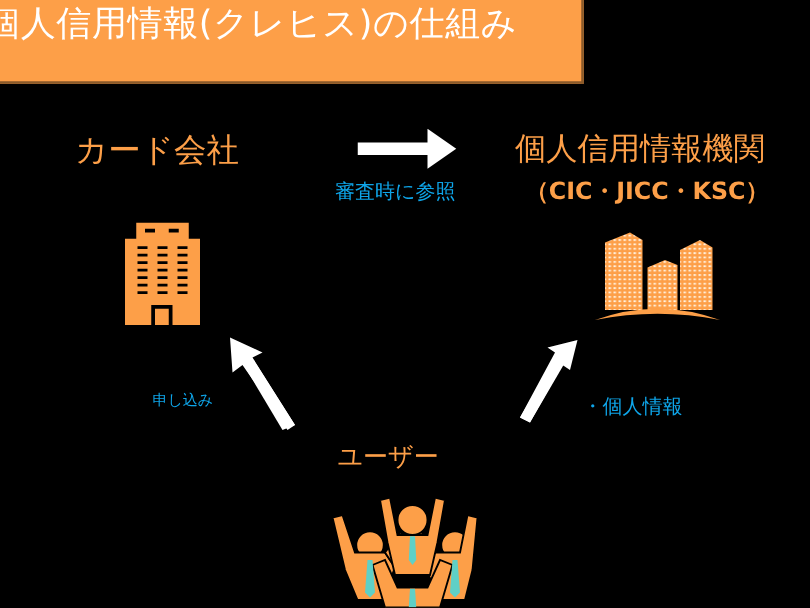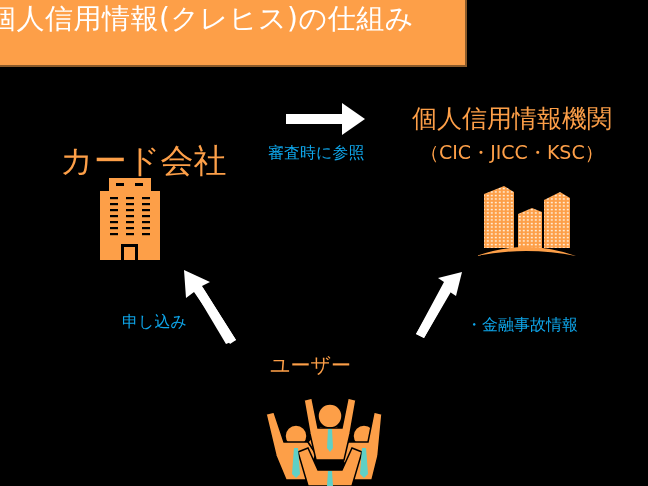--- a/index.html
+++ b/index.html
@@ -12,33 +12,33 @@
   }
   .title-text {
     position: absolute; left: -10px; top: 2px; font-size: 28px; color: #fff;
     white-space: nowrap; letter-spacing: 0.5px;
   }
 
   .orange { color: #fd9f48; }
   .white { color: #0ea5e9; }
 
   .label-card {
-    position: absolute; left: 60px; top: 103px; font-size: 33px; white-space: nowrap; margin-top: 36px;
+    position: absolute; left: 60px; top: 103px; font-size: 26px; white-space: nowrap;
   }
   .label-cib {
     position: absolute; left: 412px; top: 102px; font-size: 25px; white-space: nowrap;
   }
   .label-cib-sub {
-    position: absolute; left: 420px; top: 140px; font-size: 19px; white-space: nowrap;
+    position: absolute; left: 420px; top: 140px; font-size: 19px; white-space: nowrap; font-weight: bold;
   }
   .label-refer {
     position: absolute; left: 268px; top: 143px; font-size: 16px; white-space: nowrap;
   }
   .label-apply {
-    position: absolute; left: 122px; top: 312px; font-size: 16px; white-space: nowrap;
+    position: absolute; left: 122px; top: 312px; font-size: 12px; white-space: nowrap;
   }
   .label-user {
     position: absolute; left: 270px; top: 352px; font-size: 20px; white-space: nowrap;
   }
   .info-list {
     position: absolute; left: 466px; top: 312px; font-size: 16px; line-height: 26px;
     list-style: none; white-space: nowrap;
   }
 
   .svg-abs { position: absolute; }
@@ -113,21 +113,21 @@
   <polygon points="48,78 58,74 25,22 17,26" fill="#fff"></polygon>
 </svg>
 <div class="label-apply white">申し込み</div>
 
 <svg class="svg-abs" style="left:414px;top:270px" width="52" height="70" viewBox="0 0 52 70">
   <polygon points="2,64 10,68 36,22 42,26 48,2 24,8 30,12 " fill="#fff"></polygon>
   <polygon points="2,64 10,68 38,20 30,16" fill="#fff"></polygon>
 </svg>
 
 <ul class="info-list white">
-  <li>・金融事故情報</li>
+  <li>・個人情報</li>
 </ul>
 
 <div class="label-user orange">ユーザー</div>
 <svg class="svg-abs" style="left:260px;top:396px" width="128" height="90" viewBox="0 0 128 90">
   <g fill="#fd9f48" stroke="#000" stroke-width="1.5">
 
     <circle cx="36" cy="40" r="11"></circle>
     <path d="M6,18 L14,16 L24,46 L48,46 L56,58 L46,84 L26,84 L16,60 Z"></path>
     <path d="M60,30 L66,32 L56,58 L48,46 Z"></path>
 

